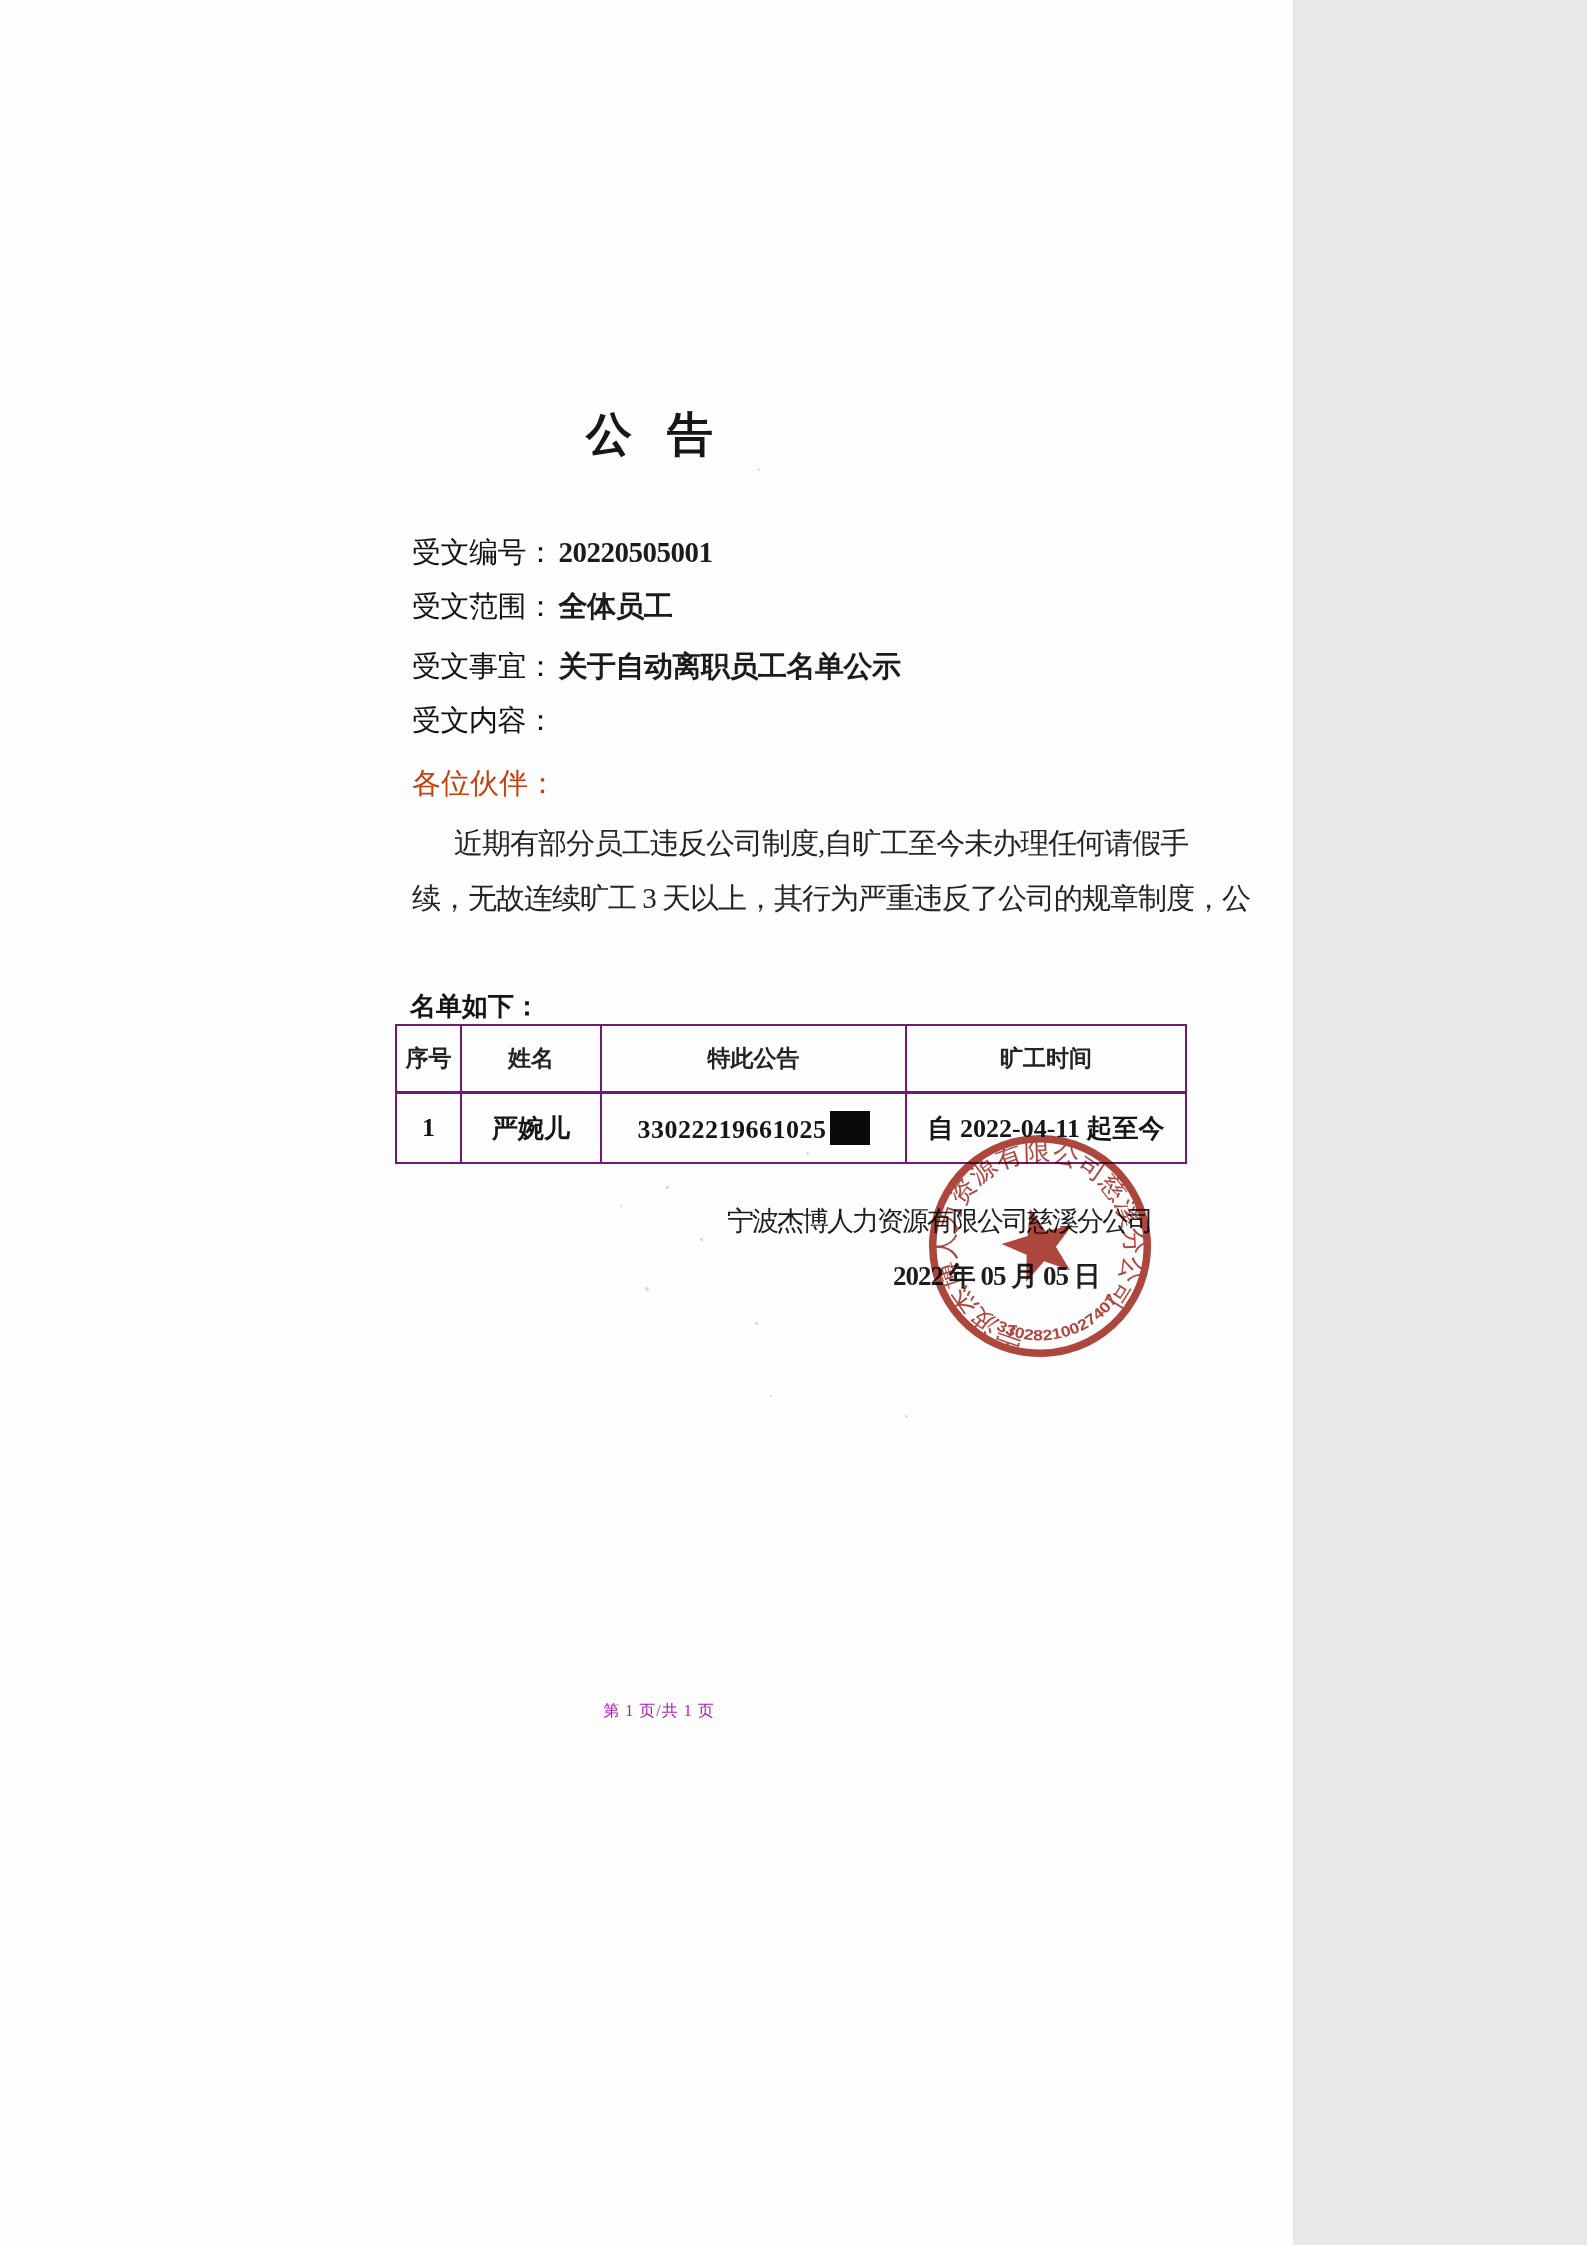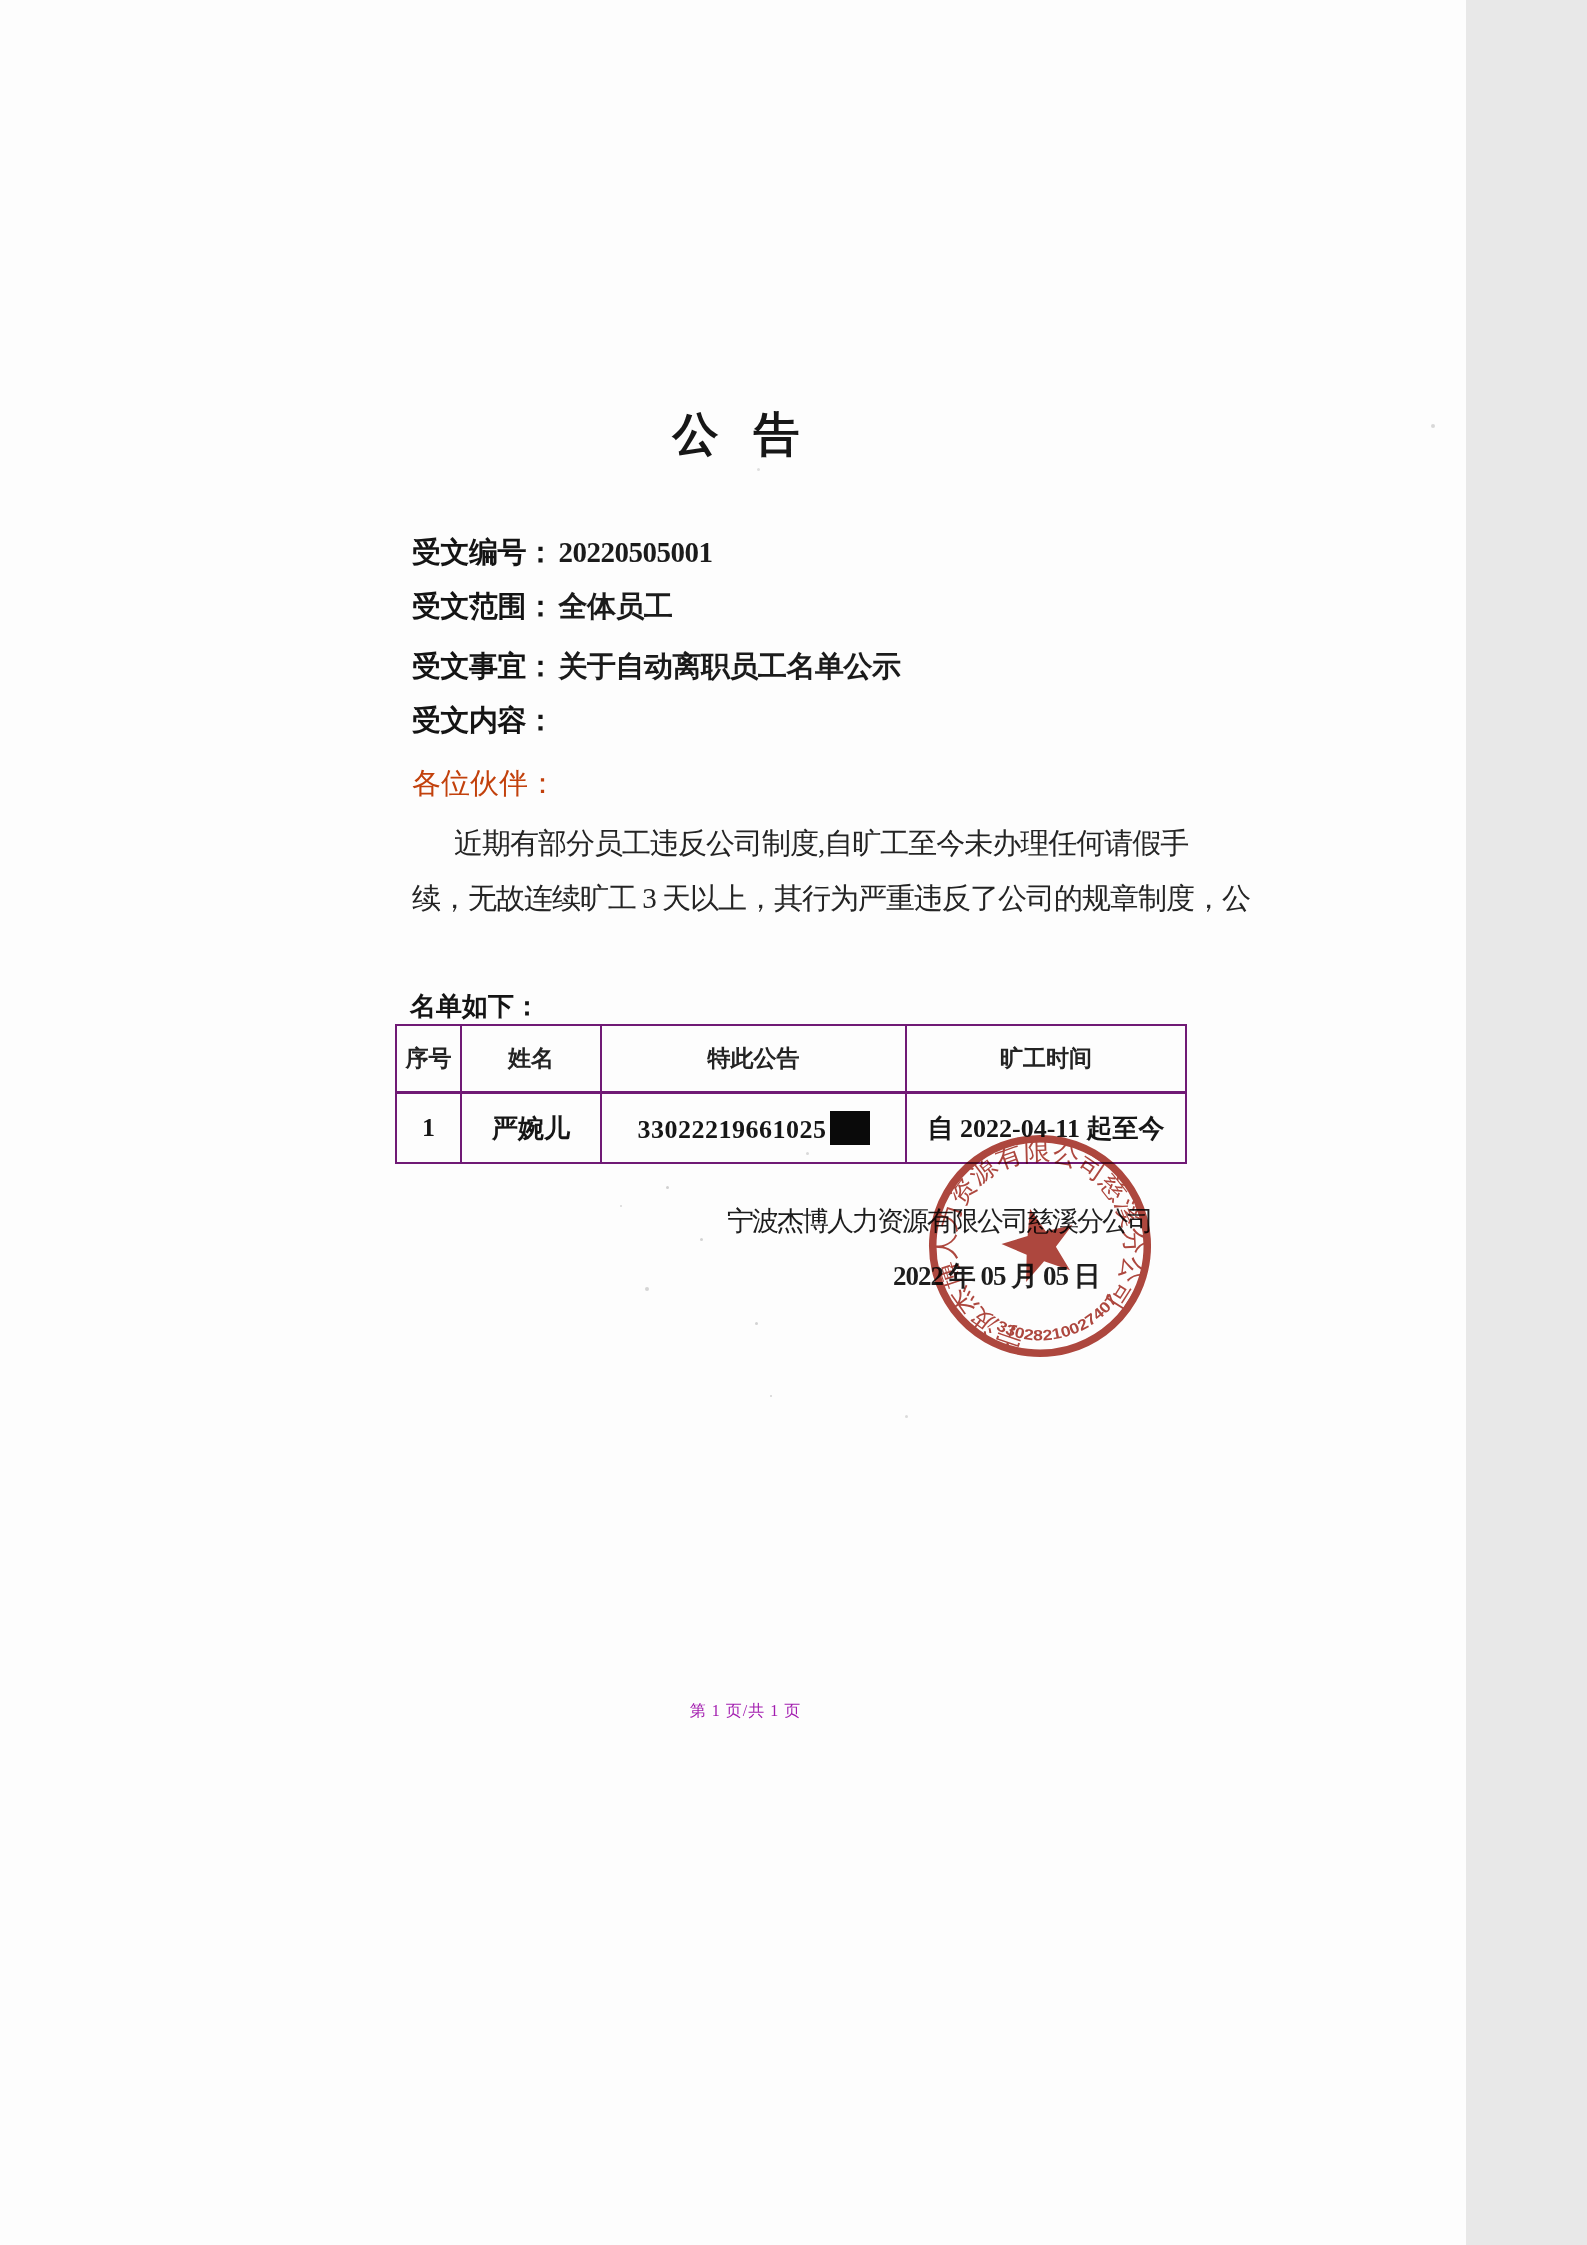--- a/index.html
+++ b/index.html
@@ -1,36 +1,36 @@
 <!DOCTYPE html>
 <html><head>
 <meta charset="utf-8">
 <style>
   html,body{margin:0;padding:0;background:#e8e8e8;}
   .page{
     position:relative;
-    width:1466px;height:2245px;
+    width:1293px;height:2245px;
     background:#fdfdfd;
     overflow:hidden;
     font-family:"Liberation Serif","DejaVu Serif",serif;
     color:#1e1e1e;
   }
   
   .doc-title{
     position:absolute;top:404px;left:0;right:0;
     text-align:center;padding-left:8px;
     font-family:"Liberation Sans","DejaVu Sans",sans-serif;
     font-size:46px;font-weight:700;color:#171717;
     word-spacing:18px;letter-spacing:2px;
   }
   
   .meta-row{position:absolute;left:412px;white-space:nowrap;font-size:29px;letter-spacing:-0.5px;}
   .meta-row .lbl{
     font-family:"Liberation Sans","DejaVu Sans",sans-serif;
-    font-weight:700;color:#141414;
+    font-weight:400;color:#141414;
   }
   .meta-row .val{font-weight:600;color:#1b1b1b;margin-left:4px;}
   .m1{top:533px}.m2{top:587px}.m3{top:647px}.m4{top:701px}
   
   .salutation{position:absolute;left:412px;top:764px;font-size:29px;color:#c2410c;}
   .para-line{position:absolute;left:412px;font-size:29px;letter-spacing:-1px;color:#242424;white-space:nowrap;}
   .p1{top:824px;padding-left:42px;}
   .p2{top:879px;}
   .p3{top:934px;}
   .list-intro{

